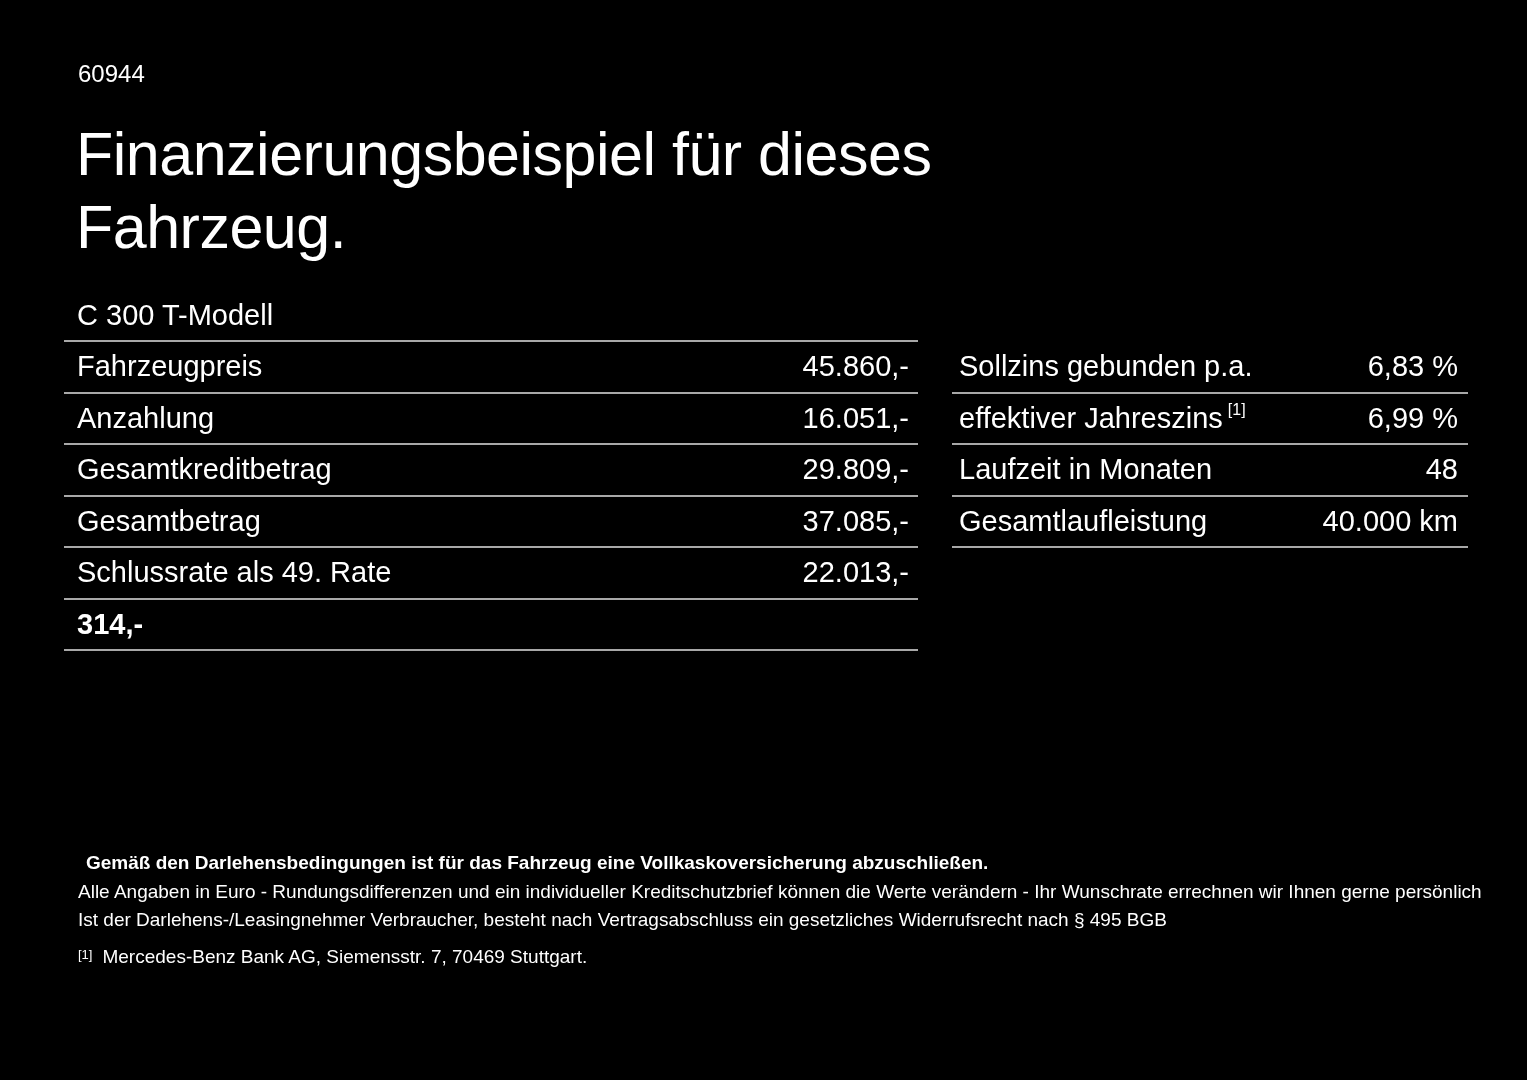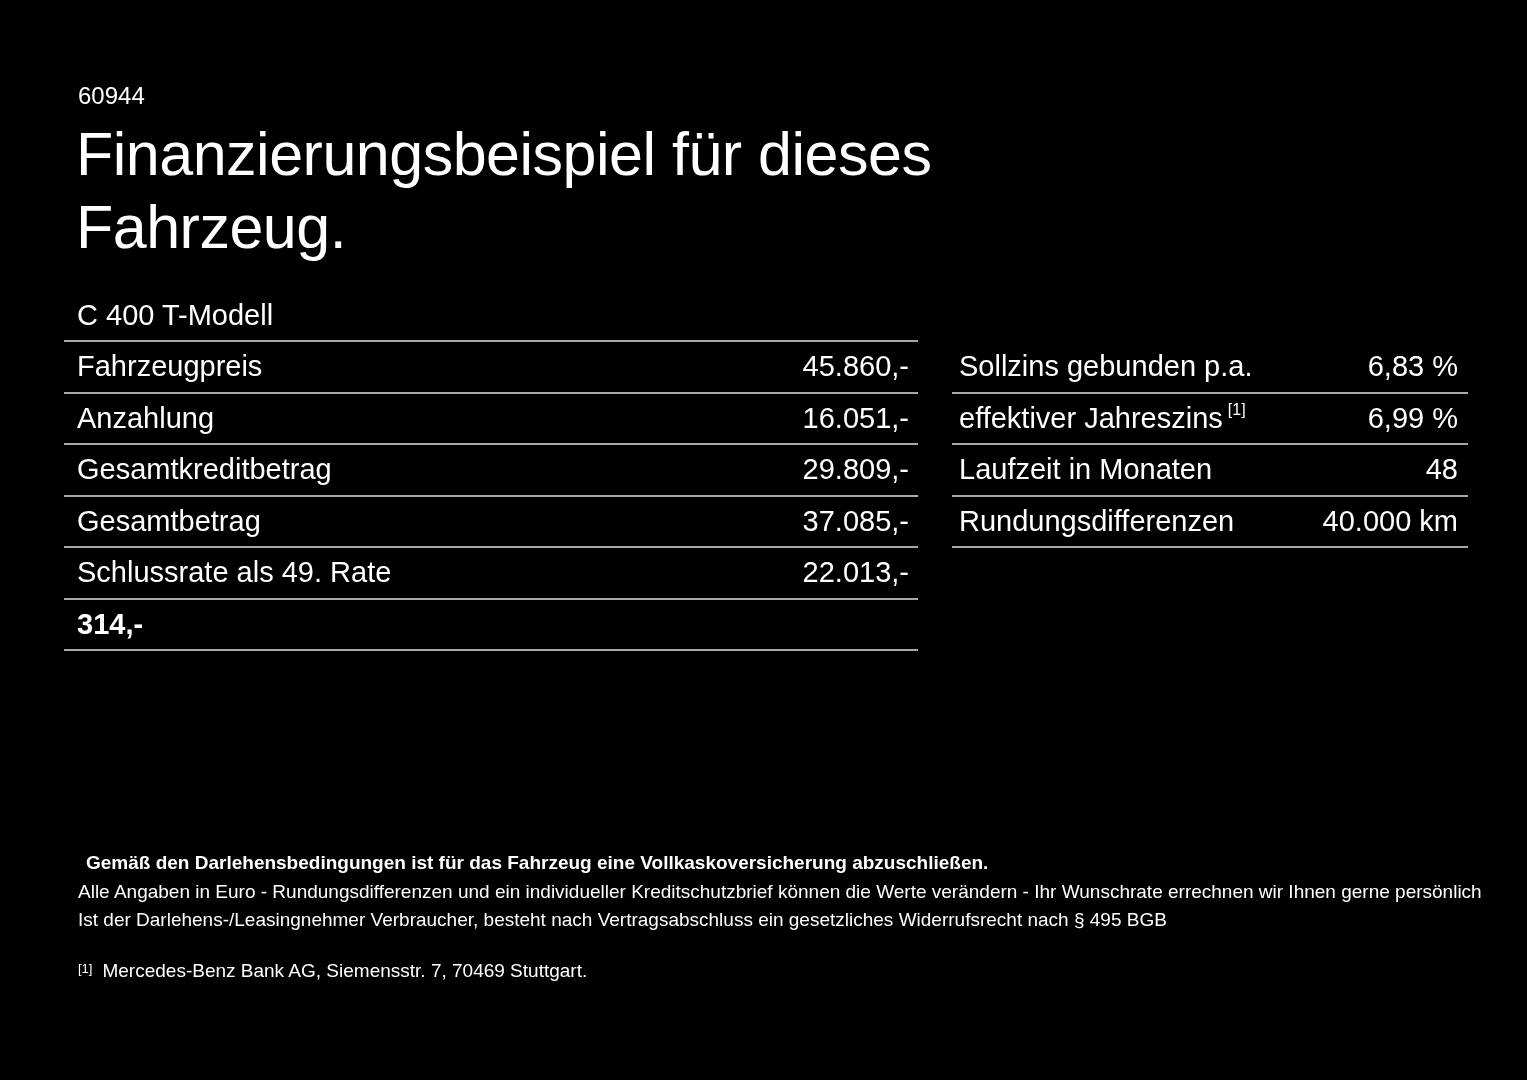--- a/index.html
+++ b/index.html
@@ -11,21 +11,21 @@
   html, body {
     width: 1527px; height: 1080px;
     background: var(--bg);
     font-family: "Liberation Sans", "DejaVu Sans", sans-serif;
     color: var(--text);
     overflow: hidden;
   }
   .page { position: relative; width: 1527px; height: 1080px; background: var(--bg); }
 
   .ref {
-    position: absolute; left: 78px; top: 81px;
+    position: absolute; left: 78px; top: 59px;
     font-size: 24px; line-height: 30px; font-weight: 400;
   }
 
   .title {
     position: absolute; left: 76px; top: 118px;
     font-size: 61px; line-height: 73px; font-weight: 400;
     letter-spacing: -0.5px;
   }
   .title .tline { display: block; }
 
@@ -62,39 +62,39 @@
   .footer {
     position: absolute; left: 78px; top: 849px; width: 1400px;
   }
   .footer .f-bold {
     font-size: 19px; line-height: 28.5px; font-weight: 700; white-space: nowrap; margin-left: 8px;
   }
   .footer .f-line {
     font-size: 19px; line-height: 28.5px; font-weight: 400; white-space: nowrap;
   }
   .footer .f-note {
-    margin-top: 21px; font-size: 19px; line-height: 26px; white-space: nowrap;
+    margin-top: 7px; font-size: 19px; line-height: 26px; white-space: nowrap;
   }
   .footer .note-marker {
     font-size: 13px; vertical-align: 4px; margin-right: 10px;
   }
 </style>
 </head>
 <body>
 
 <div class="page">
 
   <div class="ref">60944</div>
 
   <h1 class="title">
     <span class="tline">Finanzierungsbeispiel für dieses</span>
     <span class="tline">Fahrzeug.</span>
   </h1>
 
-  <div class="model">C 400 T-Modell</div>
+  <div class="model">C 300 T-Modell</div>
 
   <div class="table left-table">
     <div class="row">
       <span class="label">Fahrzeugpreis</span>
       <span class="value">45.860,-</span>
     </div>
     <div class="row">
       <span class="label">Anzahlung</span>
       <span class="value">16.051,-</span>
     </div>
@@ -122,21 +122,21 @@
     </div>
     <div class="row">
       <span class="label"><span>effektiver Jahreszins</span><sup class="supmark">[1]</sup></span>
       <span class="value">6,99 %</span>
     </div>
     <div class="row">
       <span class="label">Laufzeit in Monaten</span>
       <span class="value">48</span>
     </div>
     <div class="row">
-      <span class="label">Rundungsdifferenzen</span>
+      <span class="label">Gesamtlaufleistung</span>
       <span class="value">40.000 km</span>
     </div>
   </div>
 
   <div class="footer">
     <div class="f-bold">Gemäß den Darlehensbedingungen ist für das Fahrzeug eine Vollkaskoversicherung abzuschließen.</div>
     <div class="f-line">Alle Angaben in Euro - Rundungsdifferenzen und ein individueller Kreditschutzbrief können die Werte verändern - Ihr Wunschrate errechnen wir Ihnen gerne persönlich</div>
     <div class="f-line">Ist der Darlehens-/Leasingnehmer Verbraucher, besteht nach Vertragsabschluss ein gesetzliches Widerrufsrecht nach § 495 BGB</div>
     <div class="f-note">
       <span class="note-marker">[1]</span><span class="note-text">Mercedes-Benz Bank AG, Siemensstr. 7, 70469 Stuttgart.</span>

